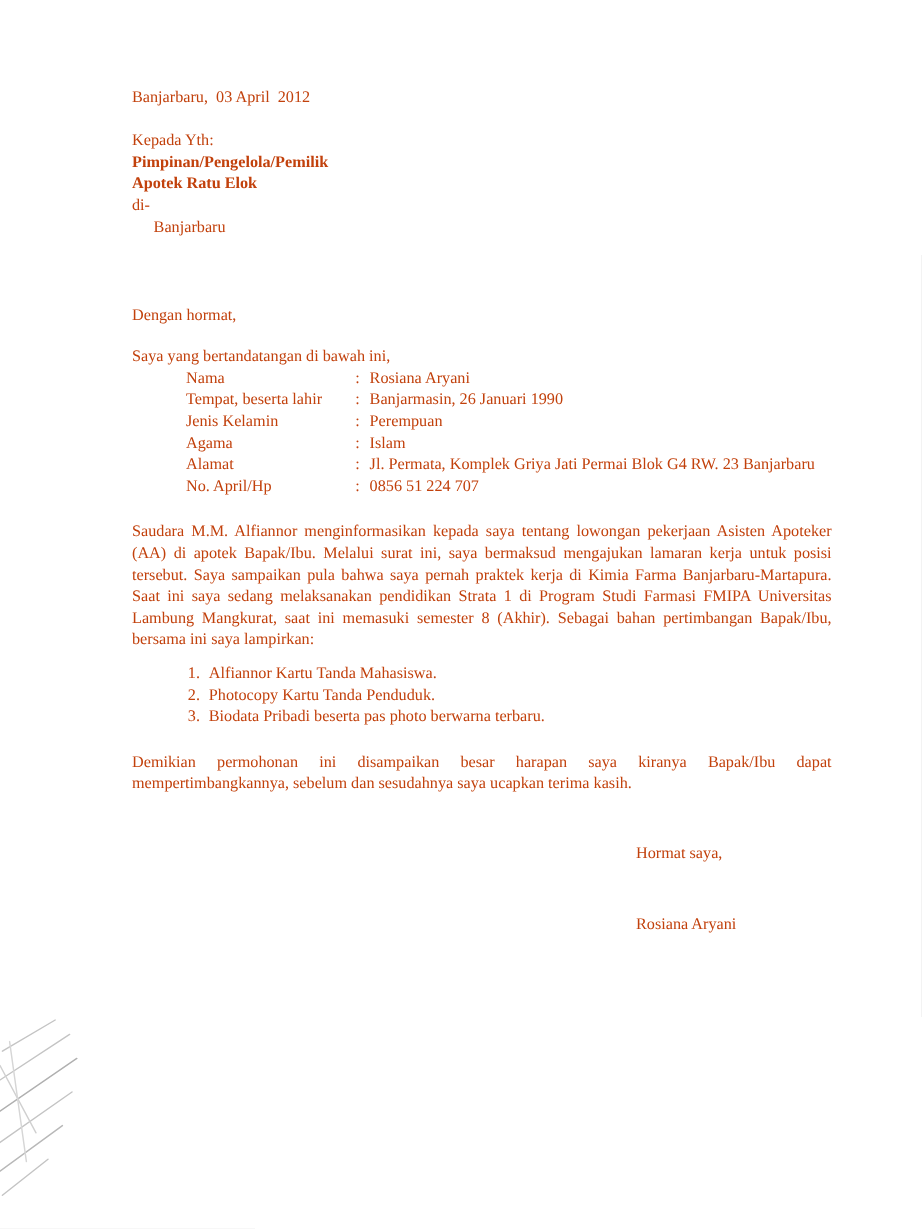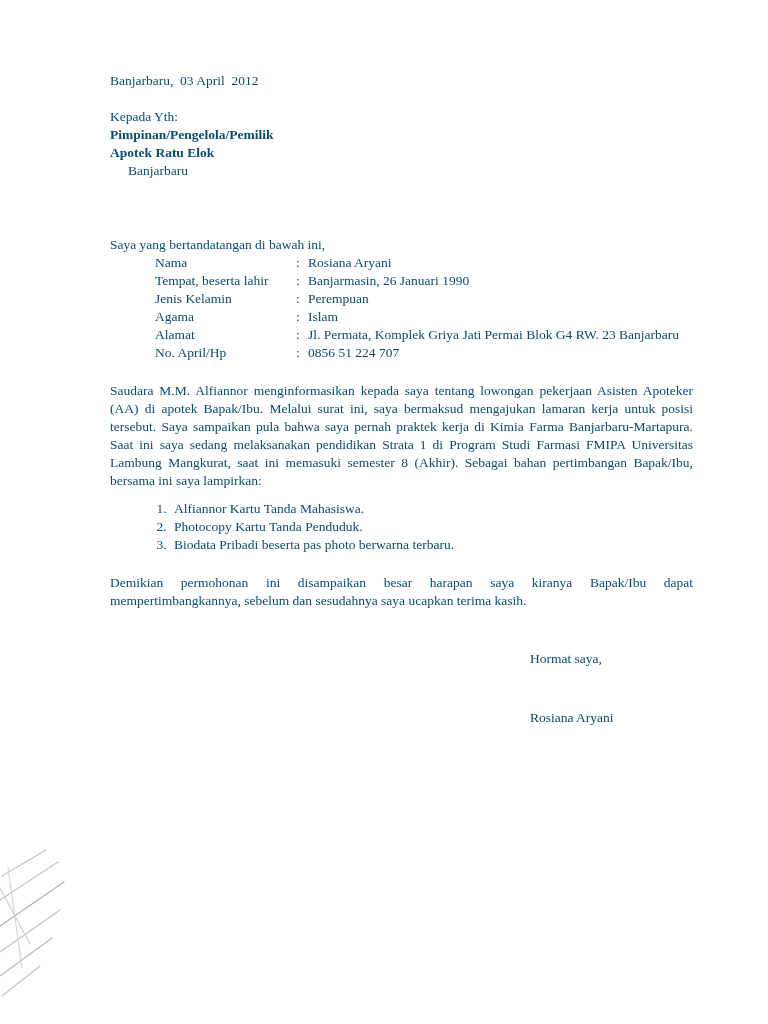--- a/index.html
+++ b/index.html
@@ -7,21 +7,21 @@
     width: 768px;
     height: 1024px;
     margin: 0 auto;
     background: #ffffff;
     position: relative;
     box-sizing: border-box;
     padding: 72px 75px 0 110px;
     font-family: "Liberation Serif", "DejaVu Serif", serif;
     font-size: 13.5px;
     line-height: 18px;
-    color: #0c4a6e;
+    color: #c2410c;
     overflow: hidden;
   }
   .pre { white-space: pre-wrap; }
   .dateline { margin-bottom: 18px; }
   .recipient-block { margin-bottom: 56px; }
   .recipient-block .bold { font-weight: bold; }
   .recipient-city { padding-left: 18px; }
   .greeting { margin-bottom: 16px; }
   .intro { margin-bottom: 0; }
   .data-table { margin-left: 45px; margin-bottom: 20px; }
@@ -52,23 +52,25 @@
 <body>
 
 <div class="page">
 
   <div class="dateline pre">Banjarbaru,  03 April  2012</div>
 
   <div class="recipient-block">
     <div>Kepada Yth:</div>
     <div class="bold">Pimpinan/Pengelola/Pemilik</div>
     <div class="bold">Apotek Ratu Elok</div>
+    <div>di-</div>
     <div class="recipient-city">Banjarbaru</div>
   </div>
 
+  <div class="greeting">Dengan hormat,</div>
 
   <div class="intro">Saya yang bertandatangan di bawah ini,</div>
 
   <div class="data-table">
     <div class="data-row">
       <span class="data-label">Nama</span>
       <span class="data-colon">:</span>
       <span class="data-value">Rosiana Aryani</span>
     </div>
     <div class="data-row">

